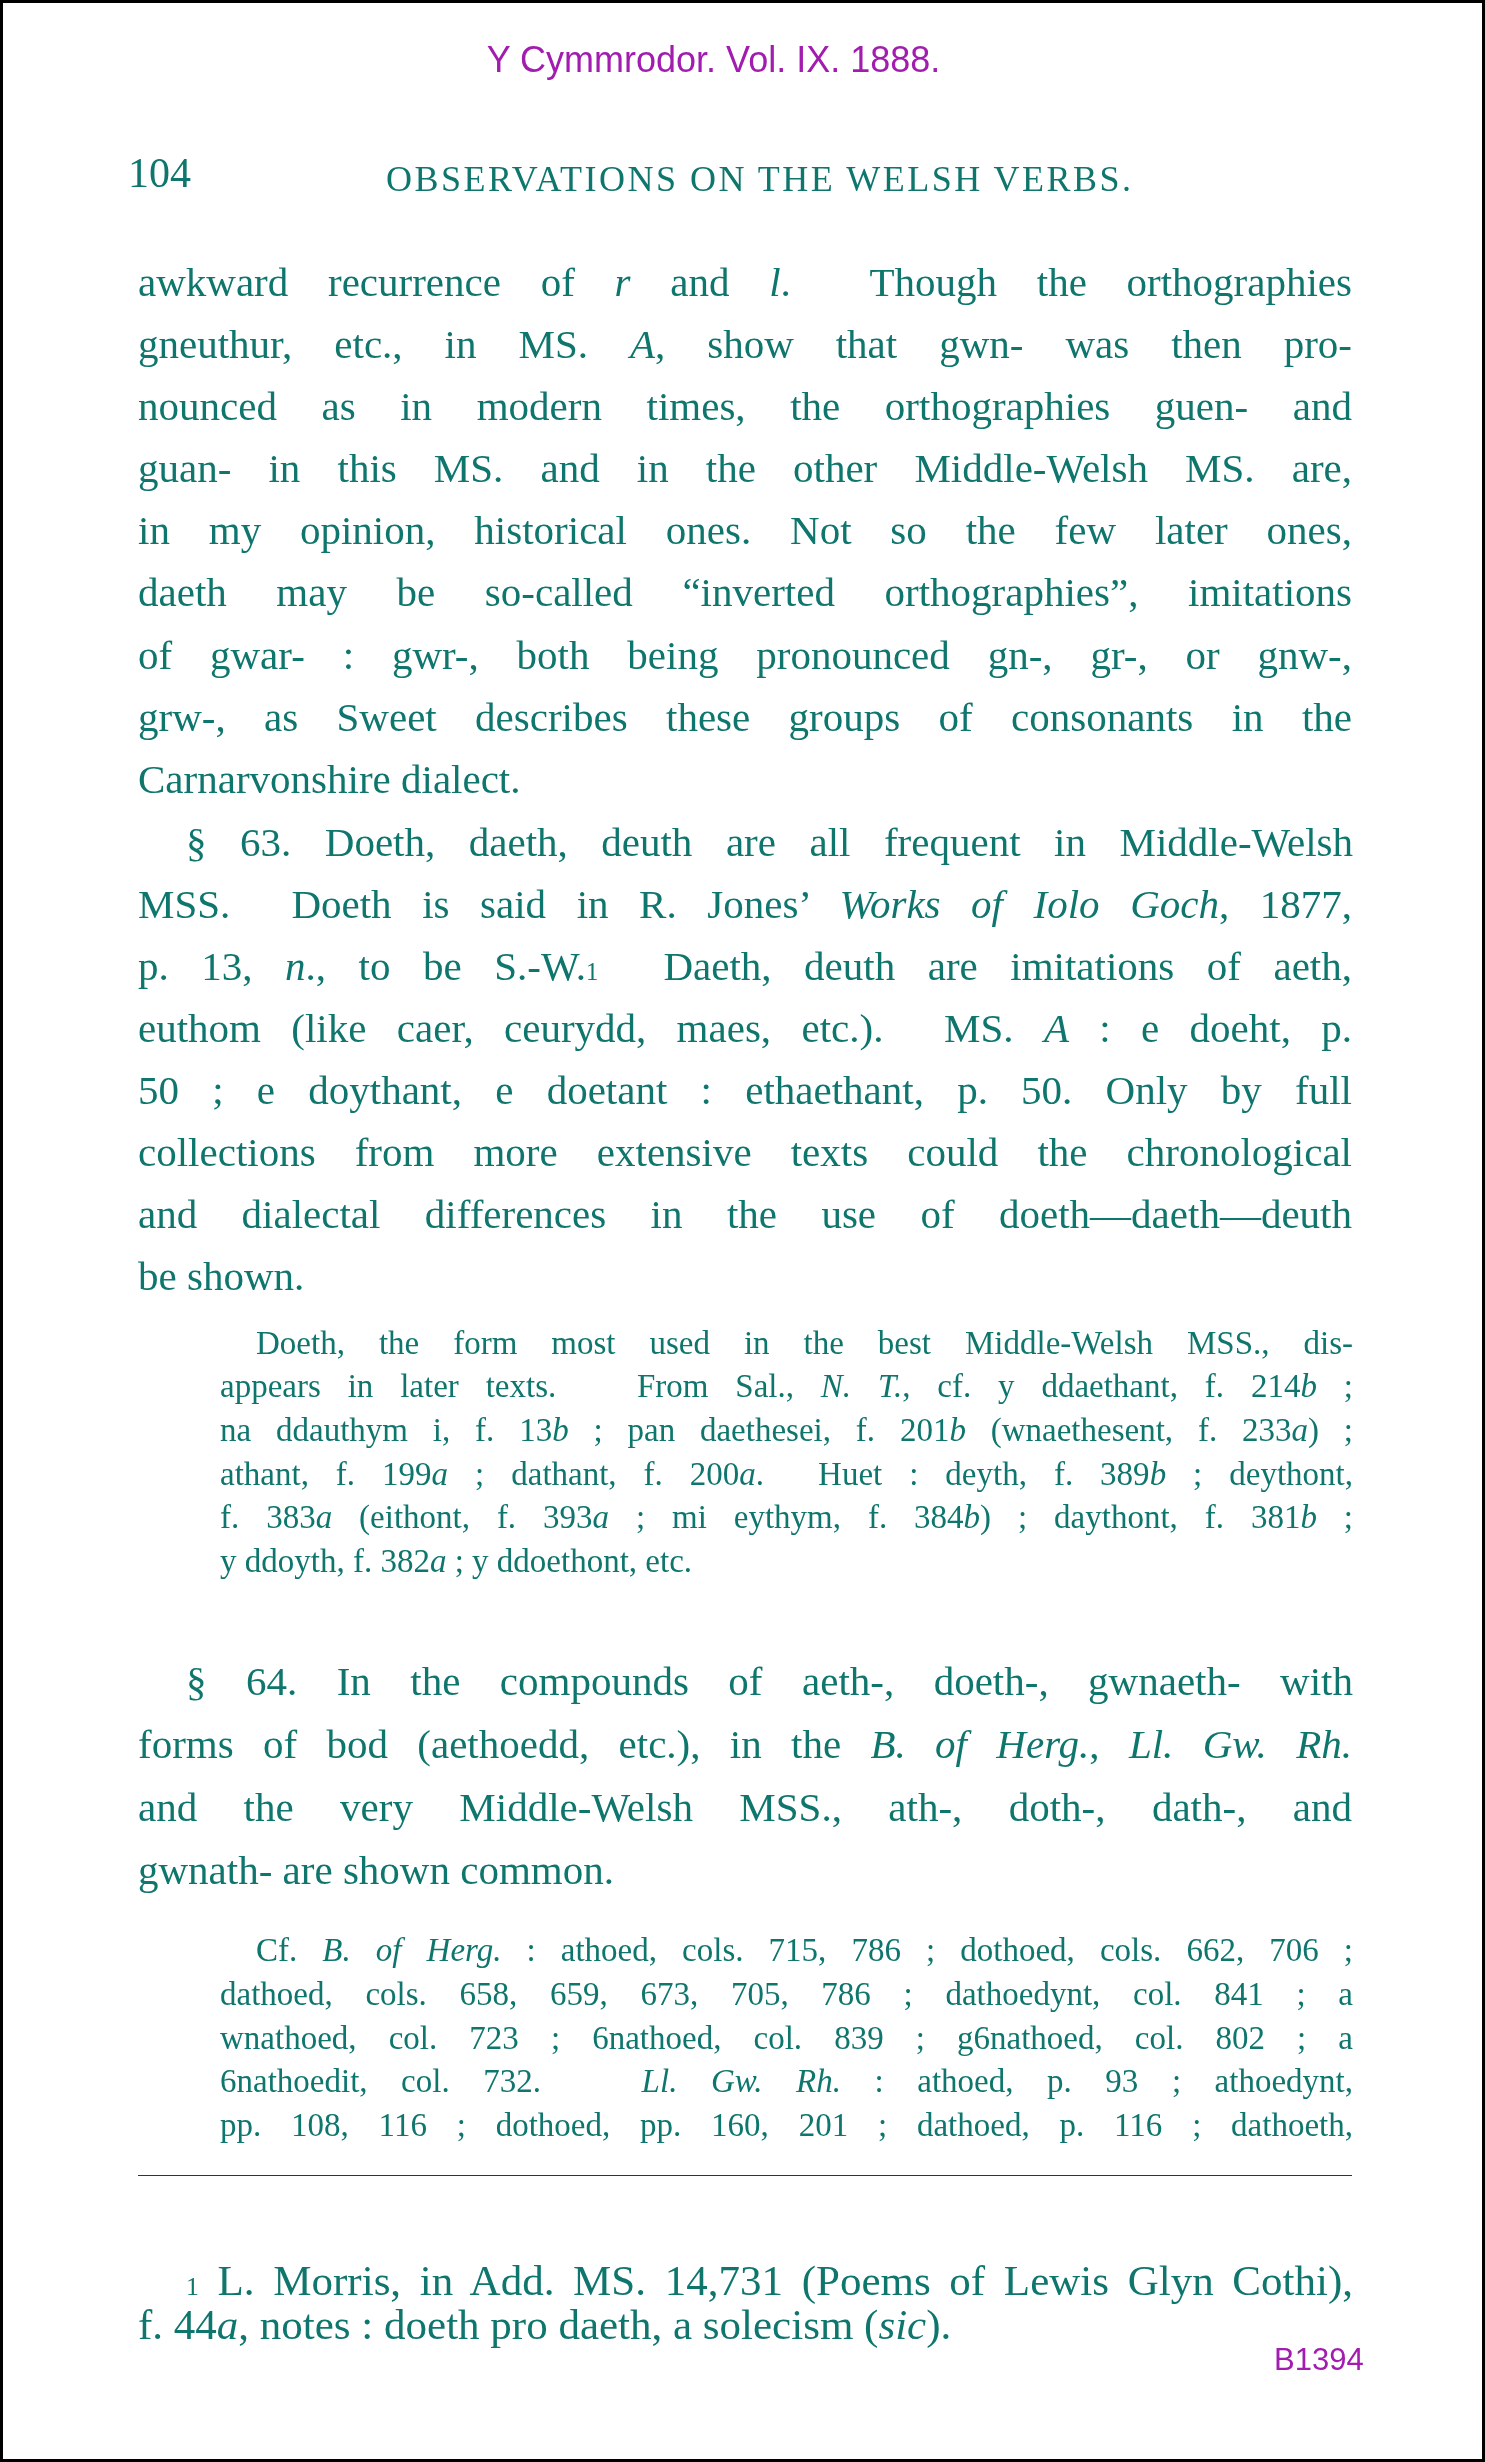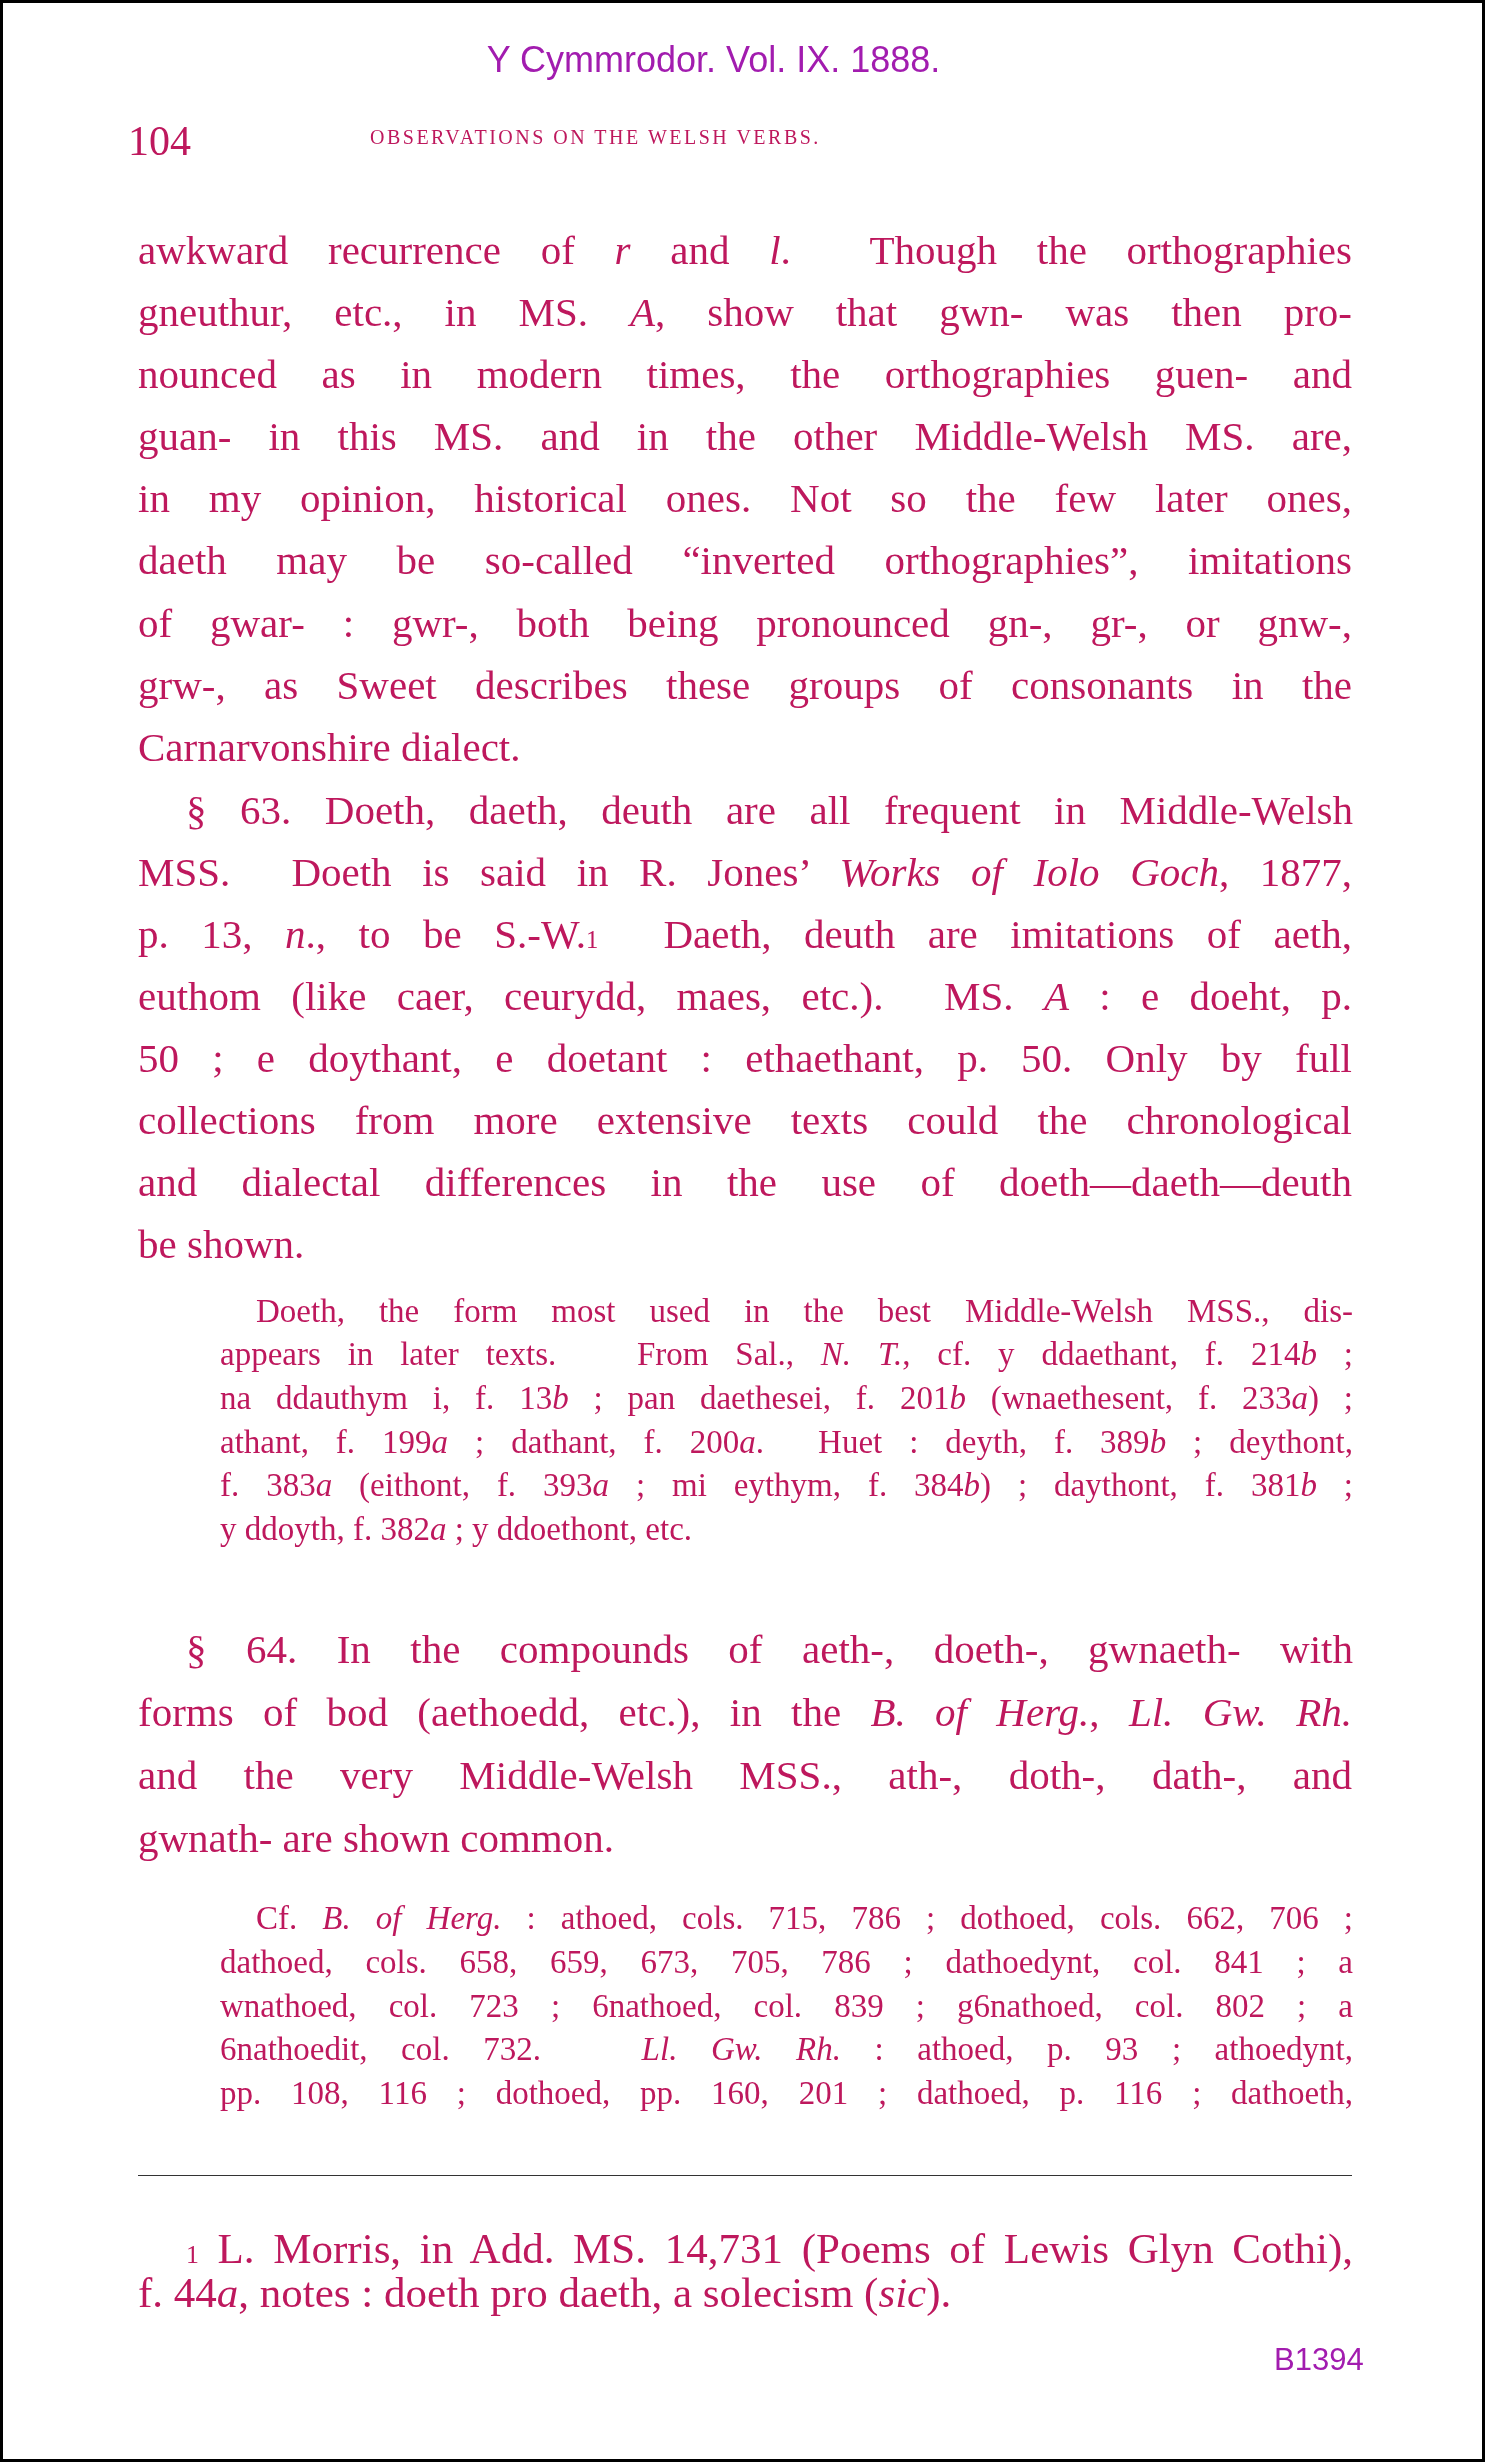--- a/index.html
+++ b/index.html
@@ -8,23 +8,23 @@
     position: absolute; left: 0; top: 0; width: 1485px; height: 2462px;
     box-sizing: border-box; border: 3.4px solid #000; background: #fff;
   }
   .stamp {
     position: absolute; font-family: "Liberation Sans", sans-serif; color: #a21caf; margin-left: 20px;
   }
   .top-stamp { left: 0; width: 1485px; top: 39px; text-align: center; font-size: 36px; letter-spacing: 0px; }
   .top-stamp span { position: relative; left: -49px; }
   .id-stamp { left: 1254px; top: 2342px; font-size: 31px; }
 
-  .serif { font-family: "Liberation Serif", "DejaVu Serif", serif; color: #be185d; }
+  .serif { font-family: "Liberation Serif", "DejaVu Serif", serif; color: #0f766e; margin-top: 32px; }
   .pageno { position: absolute; left: 128px; top: 117px; font-size: 42px; }
-  .runhead { position: absolute; left: 370px; top: 126px; font-size: 20px; letter-spacing: 2.5px; font-family: Liberation Serif, serif; }
+  .runhead { position: absolute; left: 386px; top: 126px; font-size: 36px; letter-spacing: 2.5px; font-family: Liberation Serif, serif; }
 
   .line {
     position: absolute; left: 138px; width: 1214px;
     white-space: nowrap; text-align: justify; text-align-last: justify;
     font-size: 41px; line-height: 50px; height: 50px;
   }
   .line.last { text-align-last: left; }
   .small {
     position: absolute; left: 220px; width: 1133px;
     white-space: nowrap; text-align: justify; text-align-last: justify;

